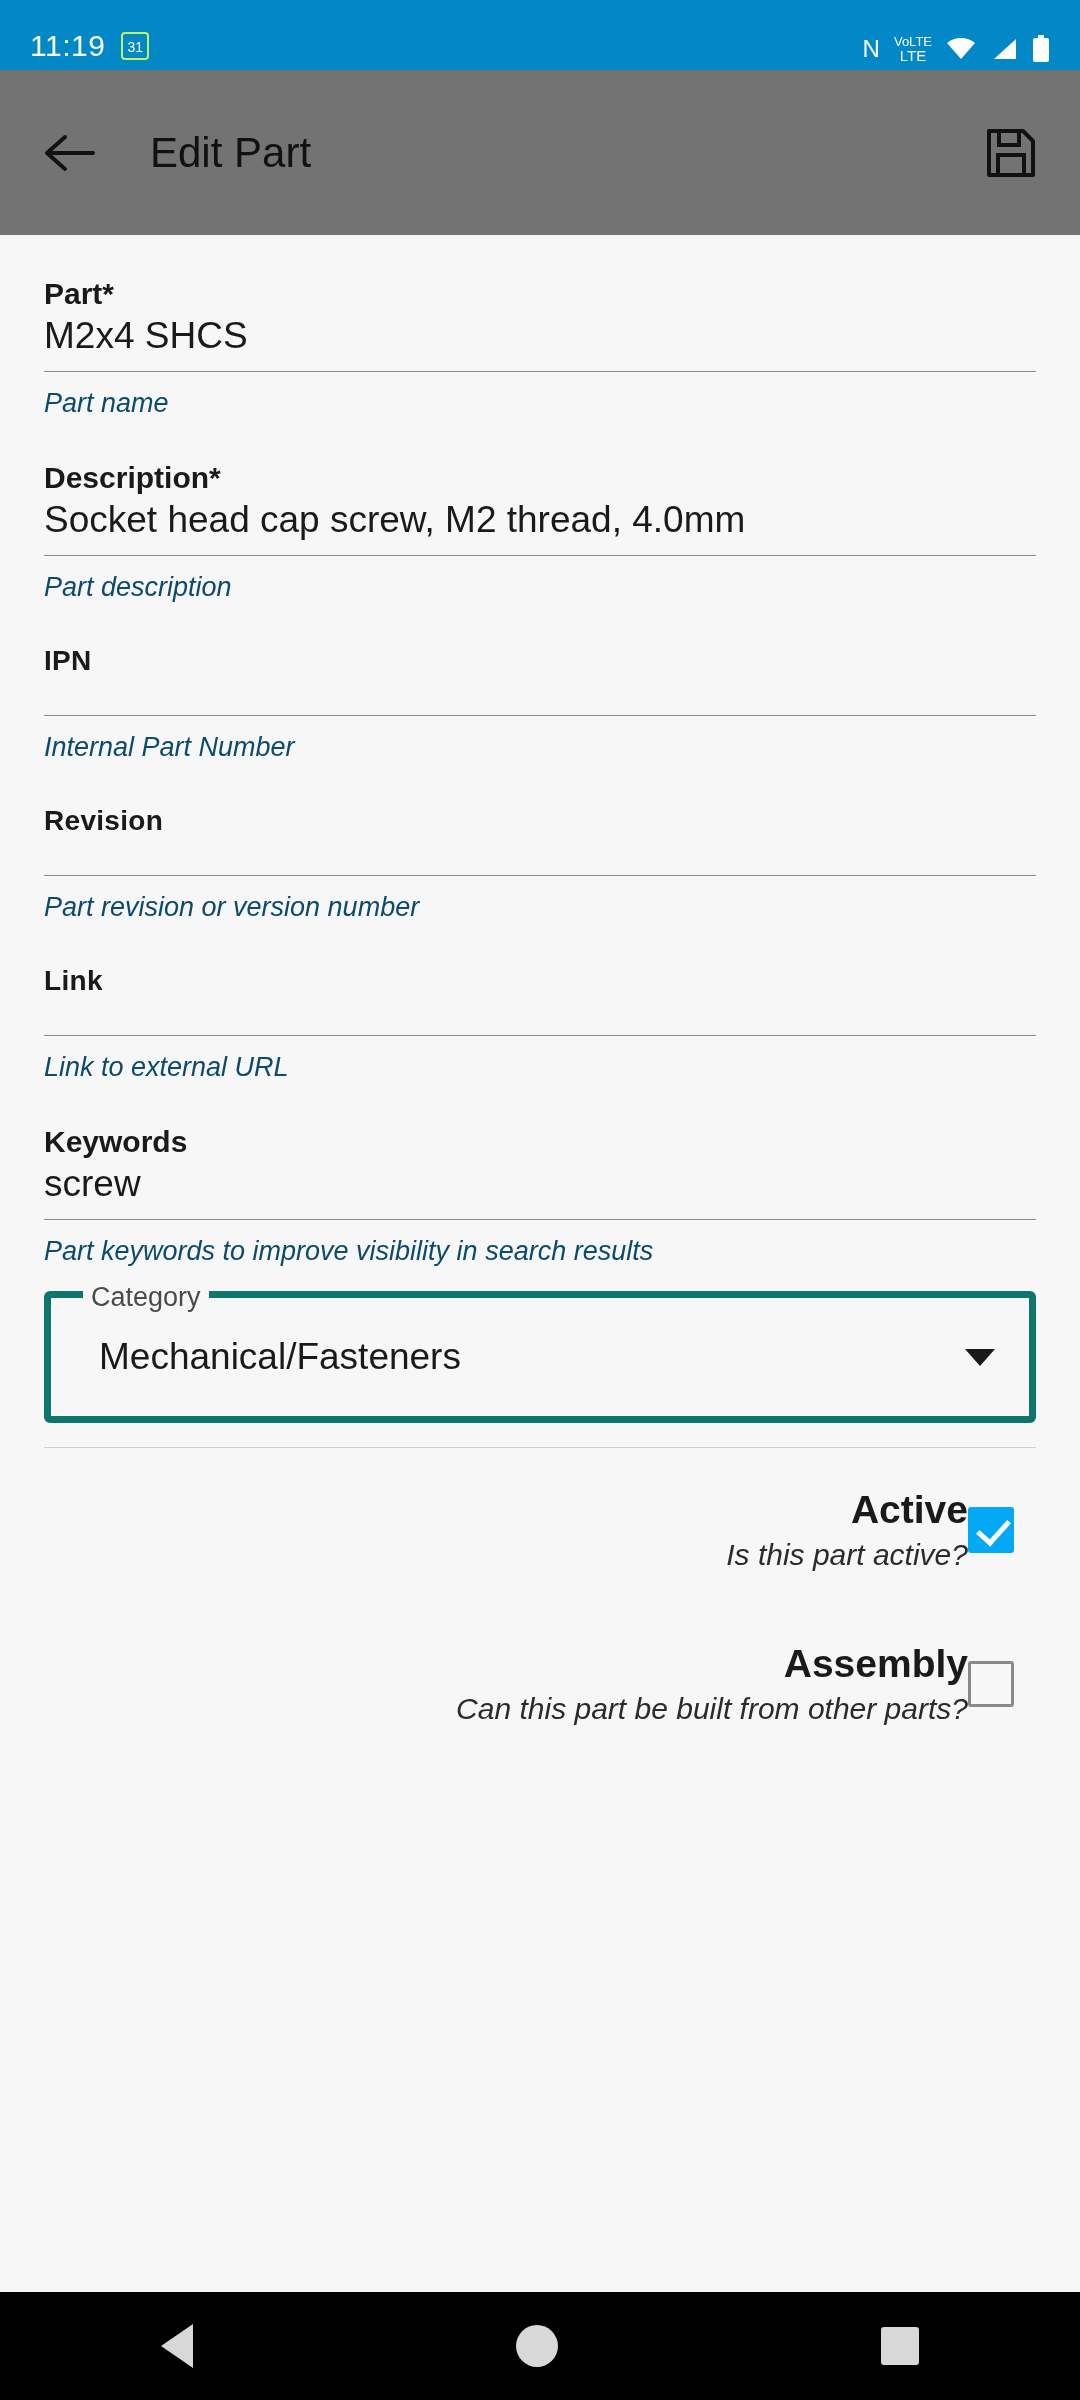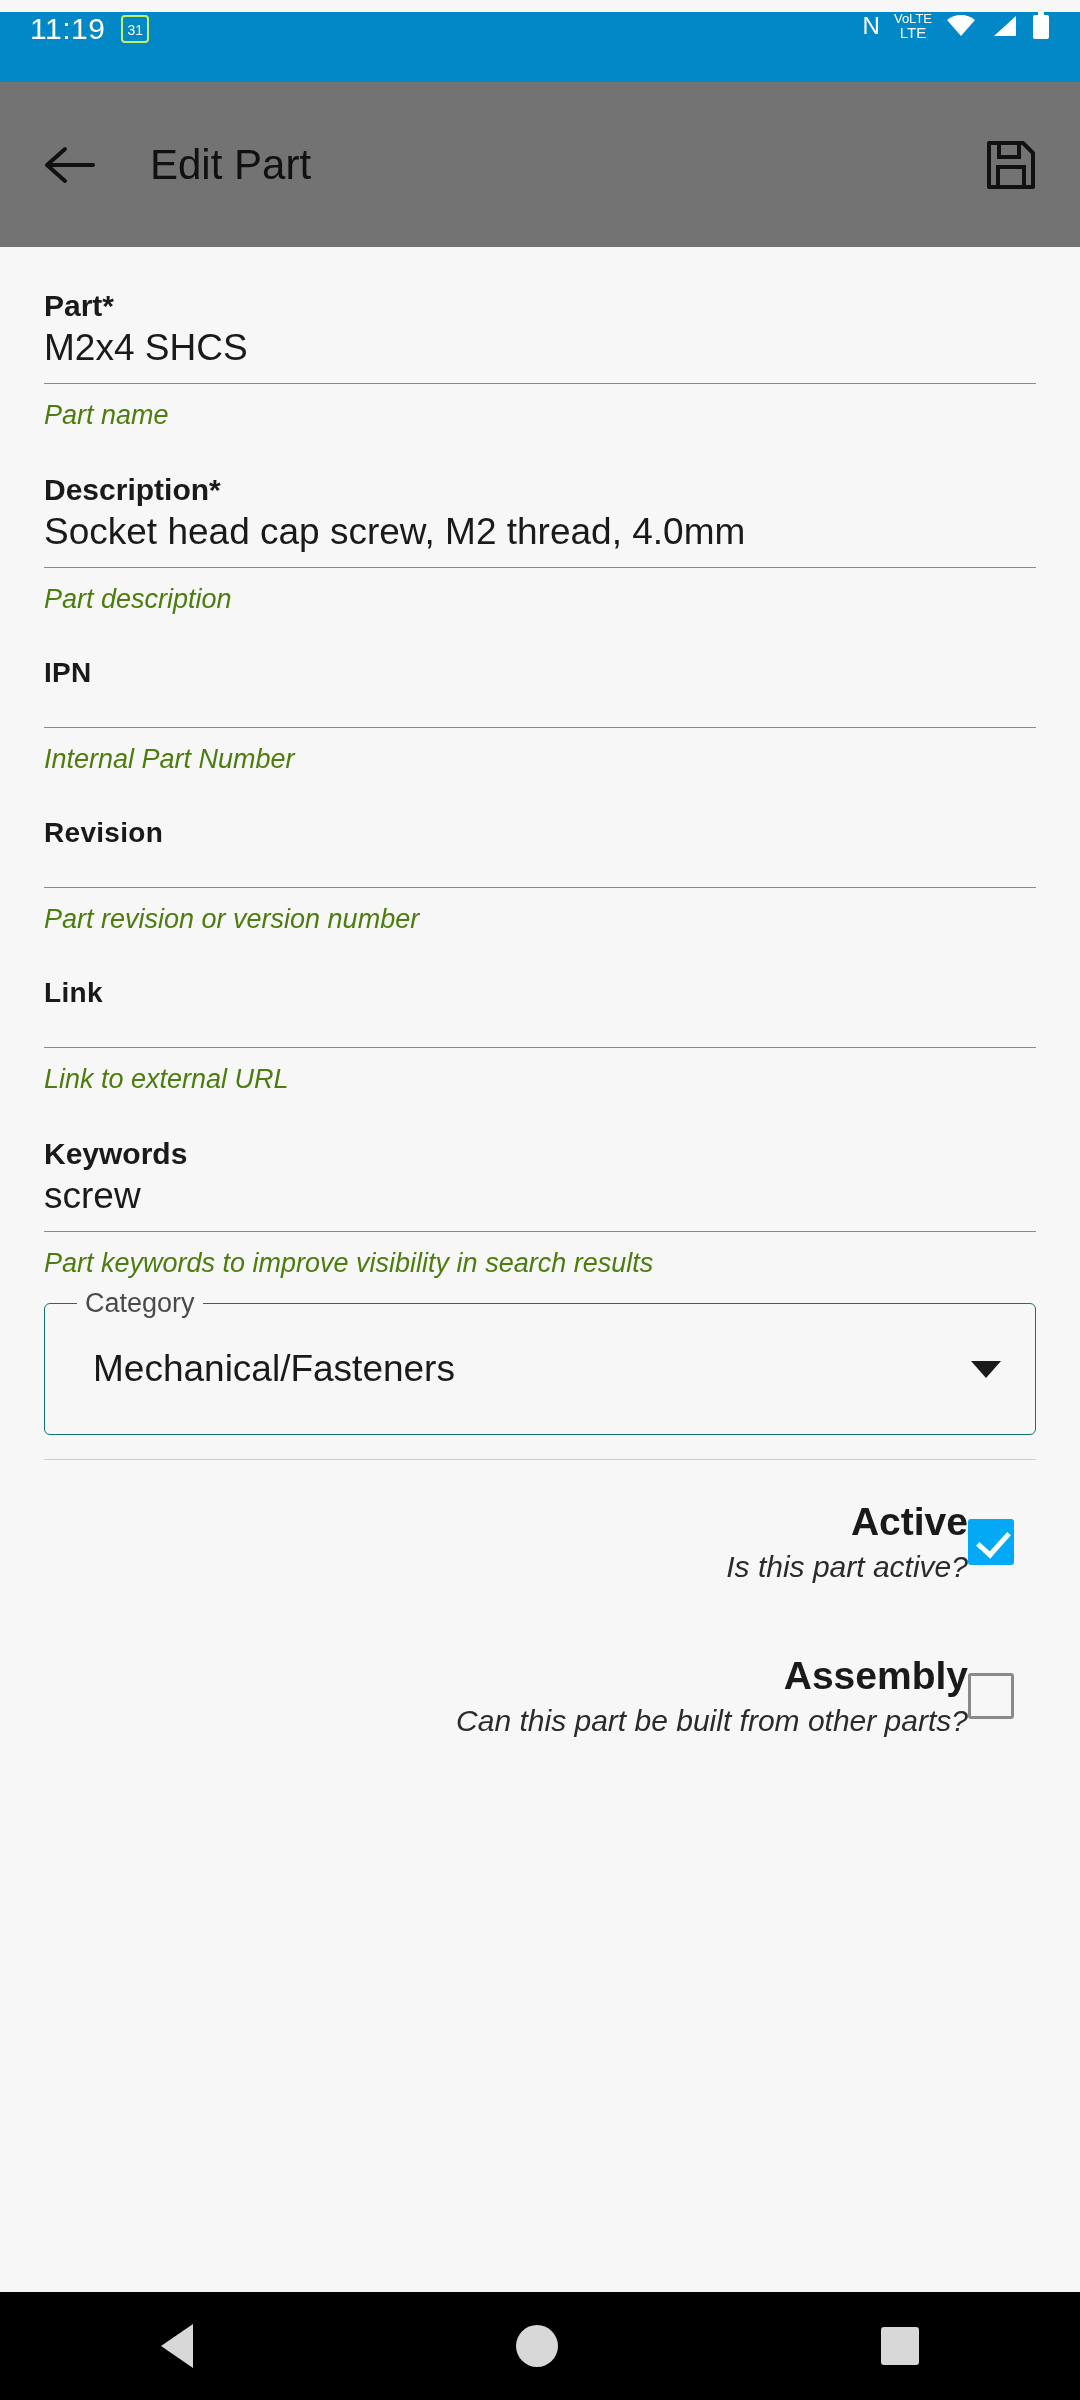--- a/index.html
+++ b/index.html
@@ -18,24 +18,23 @@
     display: flex;
     flex-direction: column;
   }
 
   
   .status-bar {
     height: 70px;
     background: #0288c7;
     color: #ffffff;
     display: flex;
-    align-items: flex-start;
-    padding: 0 30px;
+    align-items: flex-end;
+    padding: 7px 30px;
     flex: none;
-    margin-top: 12px;
   }
   .status-time {
     font-size: 30px;
     letter-spacing: 0.5px;
   }
   .status-left {
     display: flex;
     align-items: center;
     gap: 16px;
   }
@@ -110,35 +109,35 @@
   }
   .field-value.empty { min-height: 34px; padding-bottom: 6px; }
   .field-underline {
     height: 1px;
     background: #8a8a8a;
     width: 100%;
   }
   .field-helper {
     font-size: 27px;
     font-style: italic;
-    color: #4d7c0f;
+    color: #0c4a6e;
     padding-top: 16px;
   }
 
   
   .select-wrap {
     position: relative;
     margin-top: 14px;
     height: 142px;
   }
   .select-box {
     position: absolute;
     left: 0; right: 0; top: 10px;
     height: 132px;
-    border: 1px solid #0f766e;
+    border: 7px solid #0f766e;
     border-radius: 6px;
     display: flex;
     align-items: center;
     padding: 0 34px 0 48px;
     background: transparent;
   }
   .select-legend {
     position: absolute;
     top: -1px;
     left: 32px;

